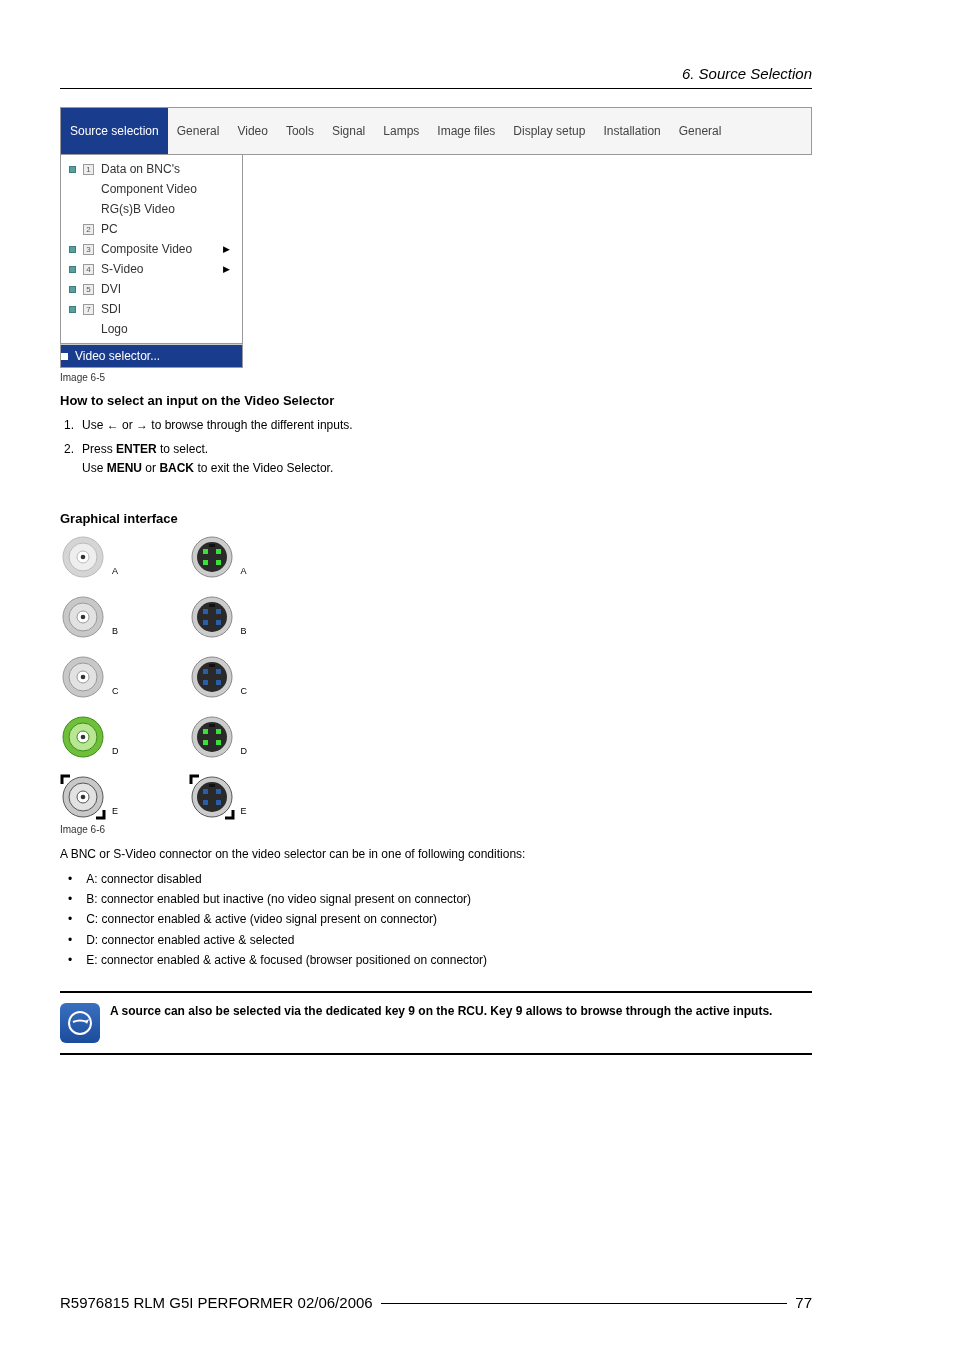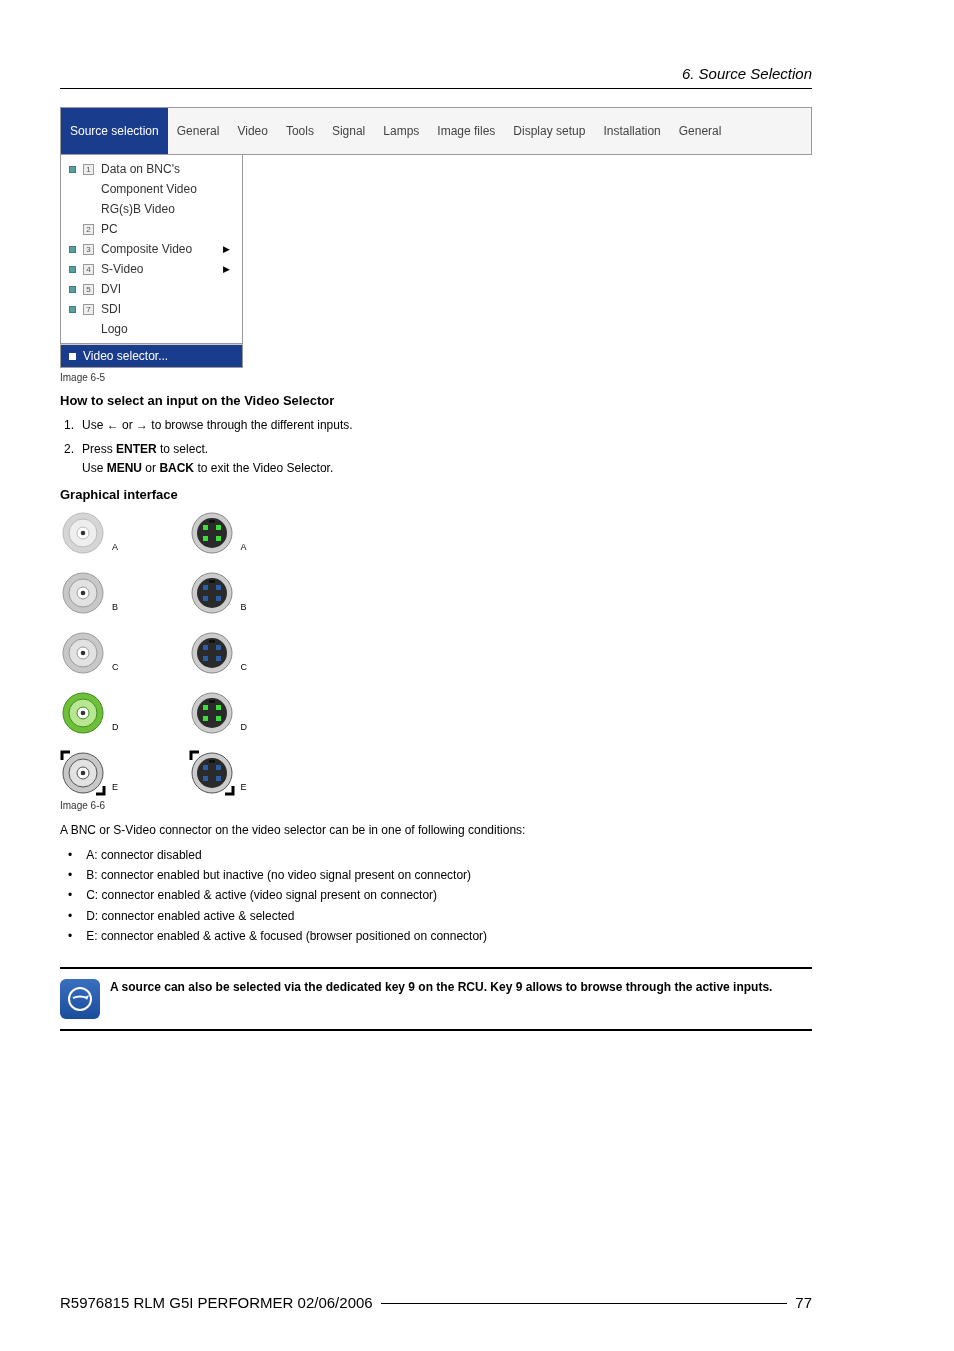--- a/index.html
+++ b/index.html
@@ -9,21 +9,21 @@
   .menubar { display: flex; background: #f5f5f5; border: 1px solid #999; font-size: 12px; }
   .menubar .tab { padding: 16px 9px; color: #444; border-right: 0; }
   .menubar .tab.active { background: #1a3c8c; color: #fff; }
   .dropdown { background: #fff; border: 1px solid #999; border-top: none; width: 183px; padding: 4px 0; }
   .dd-item { display: flex; align-items: center; padding: 3px 8px; font-size: 12px; color: #333; }
   .dd-item .sq { width: 7px; height: 7px; background: #5a9f9d; border: 1px solid #3a7f7d; margin-right: 7px; flex-shrink: 0; }
   .dd-item .sq.blank { background: transparent; border: none; }
   .dd-item .num { width: 11px; height: 11px; border: 1px solid #999; display: inline-flex; align-items: center; justify-content: center; font-size: 8px; color: #555; margin-right: 7px; background: #eee; }
   .dd-item .num.blank { border: none; background: transparent; }
   .dd-item .arrow { margin-left: auto; font-size: 9px; color: #000; padding-right: 4px; }
-  .dd-footer { background: #1a3c8c; color: #fff; border: 1px solid #999; border-top: 1px solid #ccc; width: 183px; padding: 4px 8px; display: flex; align-items: center; font-size: 12px; }
+  .dd-footer { background: #1a3c8c; color: #fff; border: 1px solid #999; border-top: 1px solid #ccc; width: 183px; padding: 4px 0; display: flex; align-items: center; font-size: 12px; }
   .dd-footer .sq { width: 7px; height: 7px; background: #fff; margin-right: 7px; flex-shrink: 0; }
   .caption { font-size: 10px; color: #333; margin-top: 4px; margin-bottom: 10px; }
   .h3 { font-weight: bold; font-size: 13px; margin-bottom: 8px; margin-top: 4px; }
   .list-num { padding-left: 4px; font-size: 12px; line-height: 1.6; }
   .list-num > div { margin-bottom: 5px; display: flex; }
   .list-num .n { width: 18px; flex-shrink: 0; }
   .icon-grid { display: flex; gap: 70px; margin-top: 8px; }
   .icon-col { display: flex; flex-direction: column; gap: 14px; }
   .icon-row { display: flex; align-items: flex-end; gap: 6px; }
   .icon-row .lbl { font-size: 9px; padding-bottom: 4px; }
@@ -121,21 +121,21 @@
     </div>
     <div>
       <span class="n">2.</span>
       <span>
         <span>Press </span><b>ENTER</b><span> to select.</span><br>
         <span>Use </span><b>MENU</b><span> or </span><b>BACK</b><span> to exit the Video Selector.</span>
       </span>
     </div>
   </div>
 
-  <div class="h3" style="margin-top:8px">Graphical interface</div>
+  <div class="h3" style="margin-top:32px">Graphical interface</div>
 
   <div class="icon-grid">
     <div class="icon-col" id="col-bnc">
         <div class="icon-row">
           <svg class="conn" viewBox="0 0 46 46">
     <circle cx="23" cy="23" r="20" fill="#d5d5d5" stroke="#bbb" stroke-width="1"></circle>
     <circle cx="23" cy="23" r="14" fill="#eee" stroke="#bbb"></circle>
     <circle cx="23" cy="23" r="6" fill="#fff" stroke="#bbb"></circle>
     <circle cx="23" cy="23" r="2.3" fill="#333"></circle>
 

